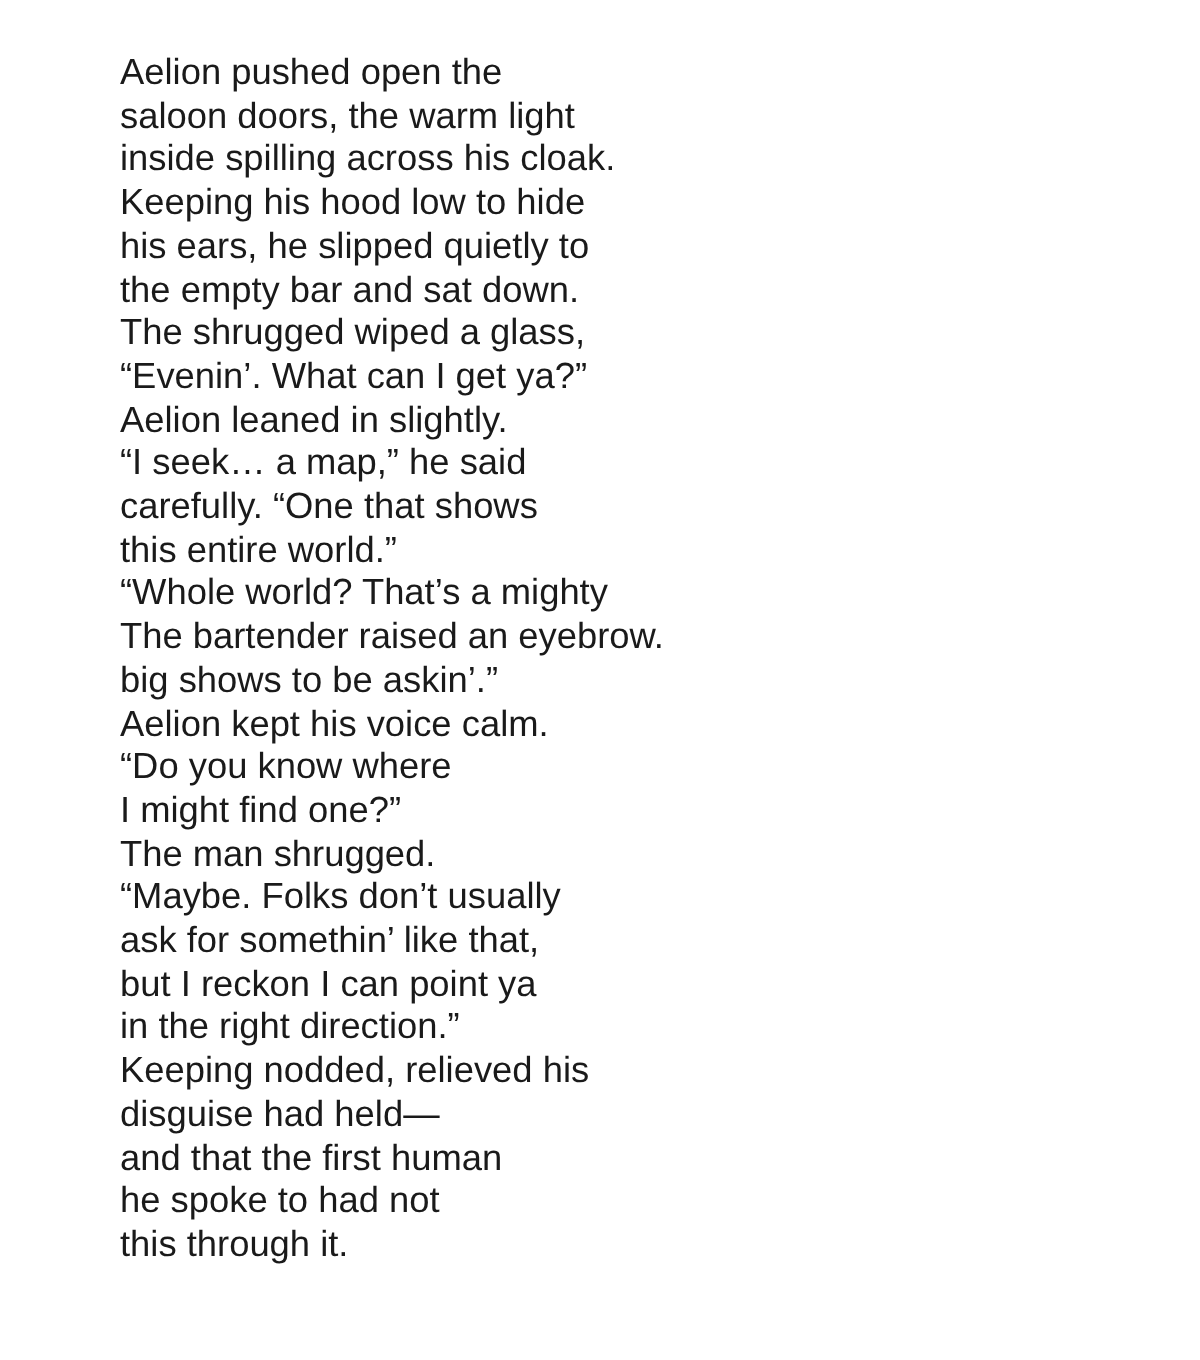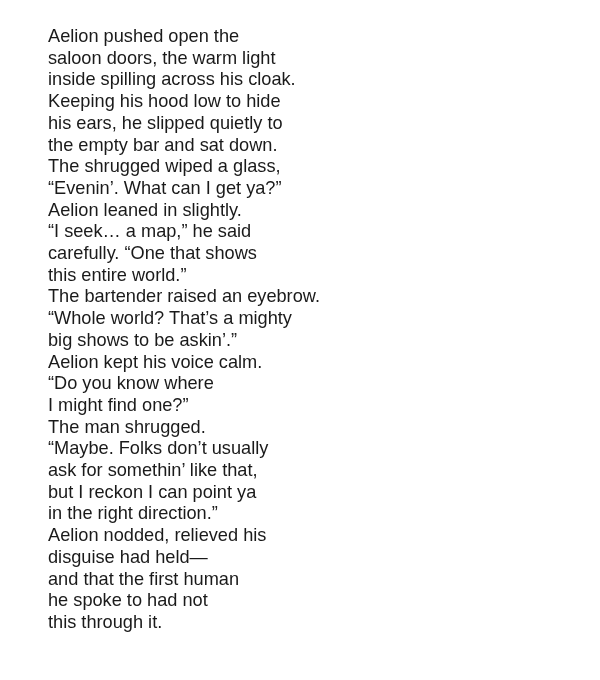--- a/index.html
+++ b/index.html
@@ -8,21 +8,21 @@
       background: #ffffff;
     }
     body {
       width: 600px;
       height: 680px;
       overflow: hidden;
       position: relative;
     }
     .page {
       position: absolute;
-      left: 0; top: 0;
+      left: 12px; top: 0;
       width: 552px; height: 680px;
       background: #ffffff;
     }
     .story {
       position: absolute;
       left: 48px;
       top: 26px;
       margin: 0;
       padding: 0;
       list-style: none;
@@ -46,30 +46,30 @@
     <div class="line">inside spilling across his cloak.</div>
     <div class="line">Keeping his hood low to hide</div>
     <div class="line">his ears, he slipped quietly to</div>
     <div class="line">the empty bar and sat down.</div>
     <div class="line">The shrugged wiped a glass,</div>
     <div class="line">“Evenin’. What can I get ya?”</div>
     <div class="line">Aelion leaned in slightly.</div>
     <div class="line">“I seek… a map,” he said</div>
     <div class="line">carefully. “One that shows</div>
     <div class="line">this entire world.”</div>
+    <div class="line">“Whole world? That’s a mighty</div>
     <div class="line">The bartender raised an eyebrow.</div>
-    <div class="line">“Whole world? That’s a mighty</div>
     <div class="line">big shows to be askin’.”</div>
     <div class="line">Aelion kept his voice calm.</div>
     <div class="line">“Do you know where</div>
     <div class="line">I might find one?”</div>
     <div class="line">The man shrugged.</div>
     <div class="line">“Maybe. Folks don’t usually</div>
     <div class="line">ask for somethin’ like that,</div>
     <div class="line">but I reckon I can point ya</div>
     <div class="line">in the right direction.”</div>
-    <div class="line">Aelion nodded, relieved his</div>
+    <div class="line">Keeping nodded, relieved his</div>
     <div class="line">disguise had held—</div>
     <div class="line">and that the first human</div>
     <div class="line">he spoke to had not</div>
     <div class="line">this through it.</div>
   </div>
 </div>
 
 </body></html>

